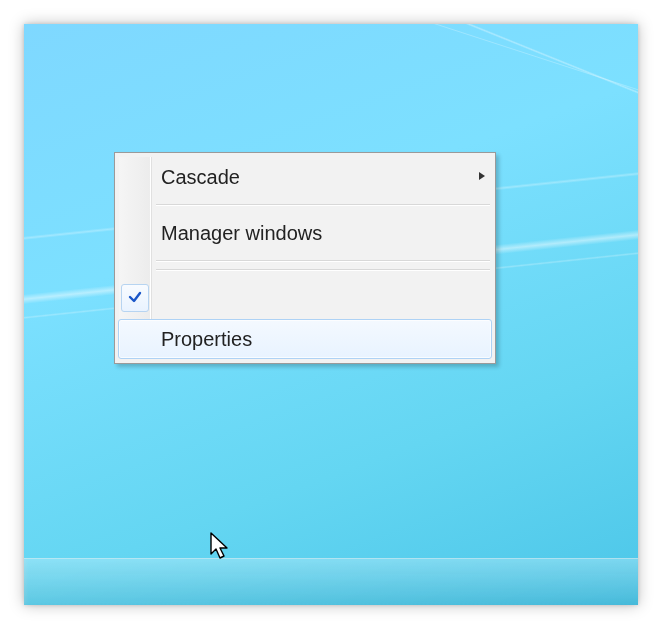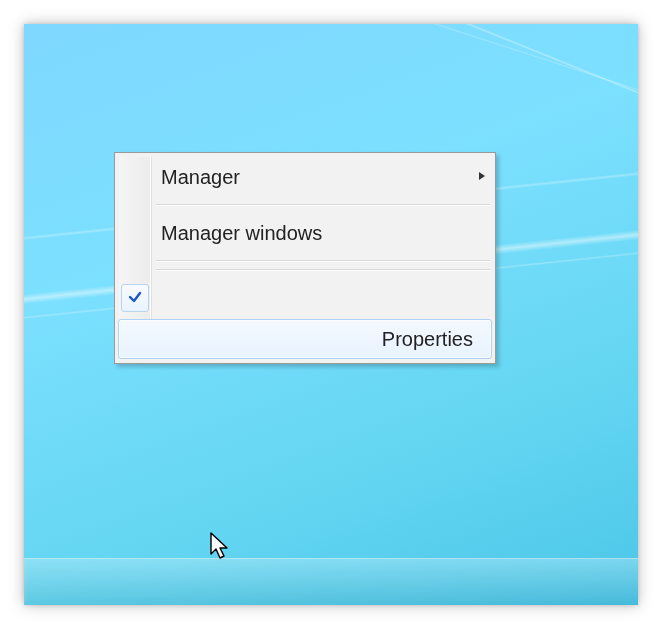--- a/index.html
+++ b/index.html
@@ -16,21 +16,21 @@
   
   .taskbar{position:absolute;left:0;right:0;bottom:0;height:46px;background:linear-gradient(180deg,rgba(255,255,255,.25),rgba(0,0,0,.06));border-top:1px solid rgba(255,255,255,.55);backdrop-filter:blur(2px);}
   
   .menu{position:absolute;left:90px;top:128px;width:374px;background:#f2f2f2;border:1px solid #9a9a9a;box-shadow:3px 3px 4px rgba(0,0,0,.2);padding:3px;}
   .menu-inner{border:0 solid #fff;}
   .gutter{position:absolute;left:4px;top:4px;bottom:4px;width:32px;background:linear-gradient(90deg,#f5f5f5,#ececec);border-right:1px solid #e0e0e0;box-shadow:inset -1px 0 0 #fff;}
   .item{position:relative;height:38px;display:flex;align-items:center;font-size:20px;color:#222;border:1px solid transparent;border-radius:3px;margin:1px 0;}
   .item .icon-slot{width:32px;flex:0 0 32px;display:flex;align-items:center;justify-content:center;}
   .item .label{padding-left:10px;flex:1;white-space:nowrap;}
   .item .sub-arrow{width:18px;flex:0 0 18px;text-align:center;font-size:12px;color:#333;}
-  .item.hover{background:linear-gradient(180deg,#f4f9ff 0%,#e8f3ff 100%);border:1px solid #aed2f5;box-shadow:inset 0 0 0 1px rgba(255,255,255,.7);text-align:right;}
+  .item.hover{background:linear-gradient(180deg,#f4f9ff 0%,#e8f3ff 100%);border:1px solid #aed2f5;box-shadow:inset 0 0 0 1px rgba(255,255,255,.7);}
   .sep{height:0;margin:7px 2px 7px 38px;border-top:1px solid #d8d8d8;border-bottom:1px solid #ffffff;}
   .check-box{width:26px;height:26px;border:1px solid #b7d4f1;border-radius:3px;background:linear-gradient(180deg,#f8fbff,#e9f3ff);display:flex;align-items:center;justify-content:center;}
   .check-mark{font-size:18px;font-weight:bold;color:#1a56c8;line-height:1;}
   
   .cursor{position:absolute;pointer-events:none;}
   .cursor svg{display:block;}
 </style>
 </head>
 <body>
 
@@ -44,21 +44,21 @@
       <div class="streak s5"></div>
     </div>
     <div class="taskbar"></div>
 
     <div class="menu">
       <div class="gutter"></div>
       <div class="menu-inner">
 
         <div class="item">
           <span class="icon-slot"></span>
-          <span class="label">Manager</span>
+          <span class="label">Cascade</span>
           <span class="sub-arrow">
             <svg width="8" height="10" viewBox="0 0 8 10">
                 <path d="M1 1 L7 5 L1 9 Z" fill="#333"></path>
               </svg>
           </span>
         </div>
 
         <div class="sep"></div>
 
         <div class="item">

